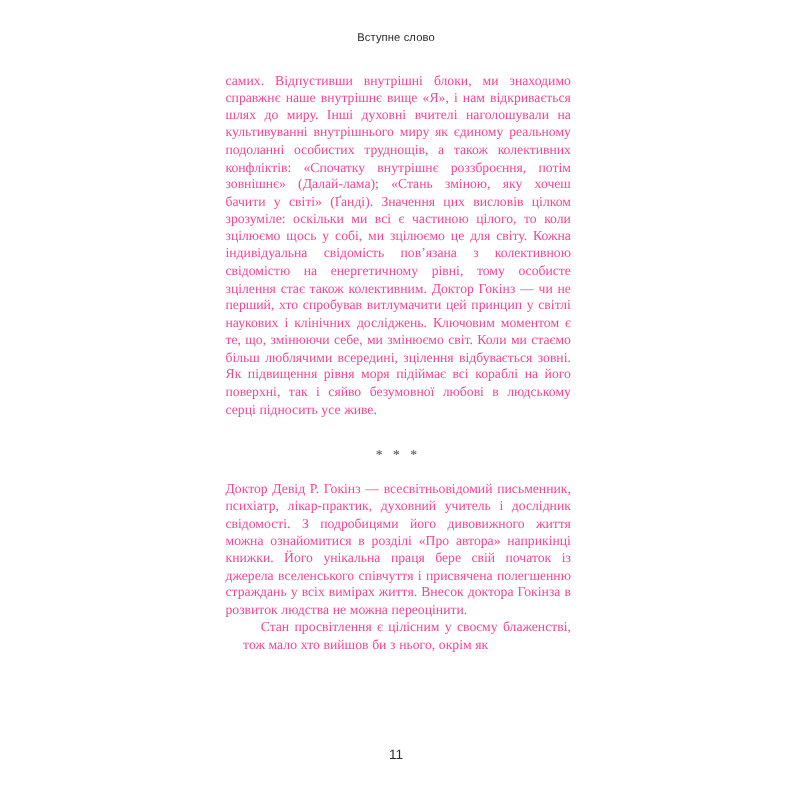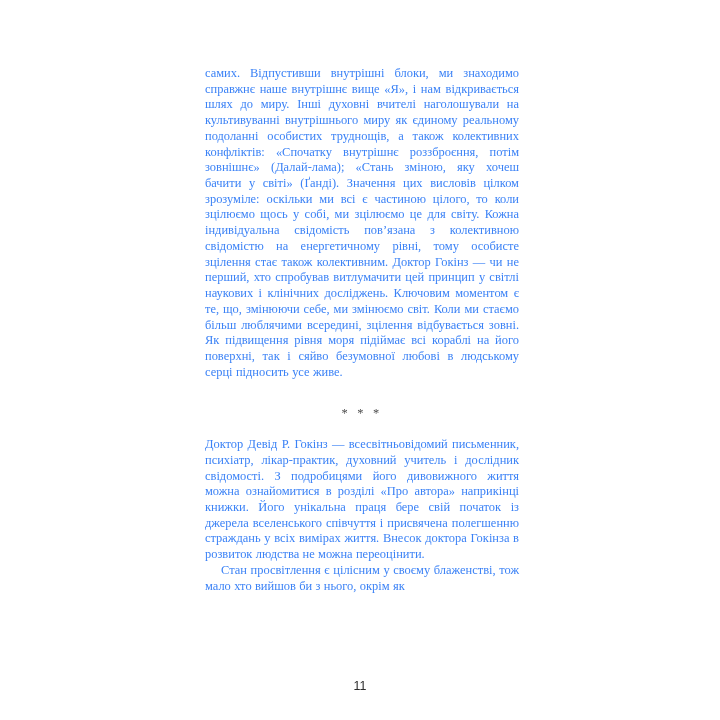--- a/index.html
+++ b/index.html
@@ -46,27 +46,28 @@
     top: 66px;
     width: 314px;
   }
 
   p.body-par {
     margin: 0;
     font-size: 12.45px;
     line-height: 15.72px;
     text-align: justify;
     text-justify: inter-word;
-    color: #3b82f6;
+    color: #ec4899;
     hyphens: none;
     word-spacing: 0.02em;
   }
 
   p.body-par.indent {
     text-indent: 16px;
+    margin-left: 16px;
   }
 
   .separator {
     margin: 0;
     padding: 0;
     height: 15.72px;
     line-height: 15.72px;
     text-align: center;
     font-size: 12.45px;
     color: #4a4a4a;
@@ -88,20 +89,21 @@
     font-size: 12.4px;
     color: #2b2b2b;
     line-height: 15px;
   }
 </style>
 </head>
 <body>
 
 <div class="page">
 
+  <div class="running-head">Вступне слово</div>
 
   <div class="text-column">
 
     <p class="body-par">самих. Відпустивши внутрішні блоки, ми знаходимо справжнє наше внутрішнє вище «Я», і нам відкривається шлях до миру. Інші духовні вчителі наголошували на культивуванні внутрішнього миру як єдиному реальному подоланні особистих труднощів, а також колективних конфліктів: «Спочатку внутрішнє роззброєння, потім зовнішнє» (Далай-лама); «Стань зміною, яку хочеш бачити у світі» (Ґанді). Значення цих висловів цілком зрозуміле: оскільки ми всі є частиною цілого, то коли зцілюємо щось у собі, ми зцілюємо це для світу. Кожна індивідуальна свідомість пов’язана з колективною свідомістю на енергетичному рівні, тому особисте зцілення стає також колективним. Доктор Гокінз — чи не перший, хто спробував витлумачити цей принцип у світлі наукових і клінічних досліджень. Ключовим моментом є те, що, змінюючи себе, ми змінюємо світ. Коли ми стаємо більш люблячими всередині, зцілення відбувається зовні. Як підвищення рівня моря підіймає всі кораблі на його поверхні, так і сяйво безумовної любові в людському серці підносить усе живе.</p>
 
     <div class="gap-before-sep"></div>
 
     <div class="separator">* * *</div>
 
     <div class="gap-after-sep"></div>

